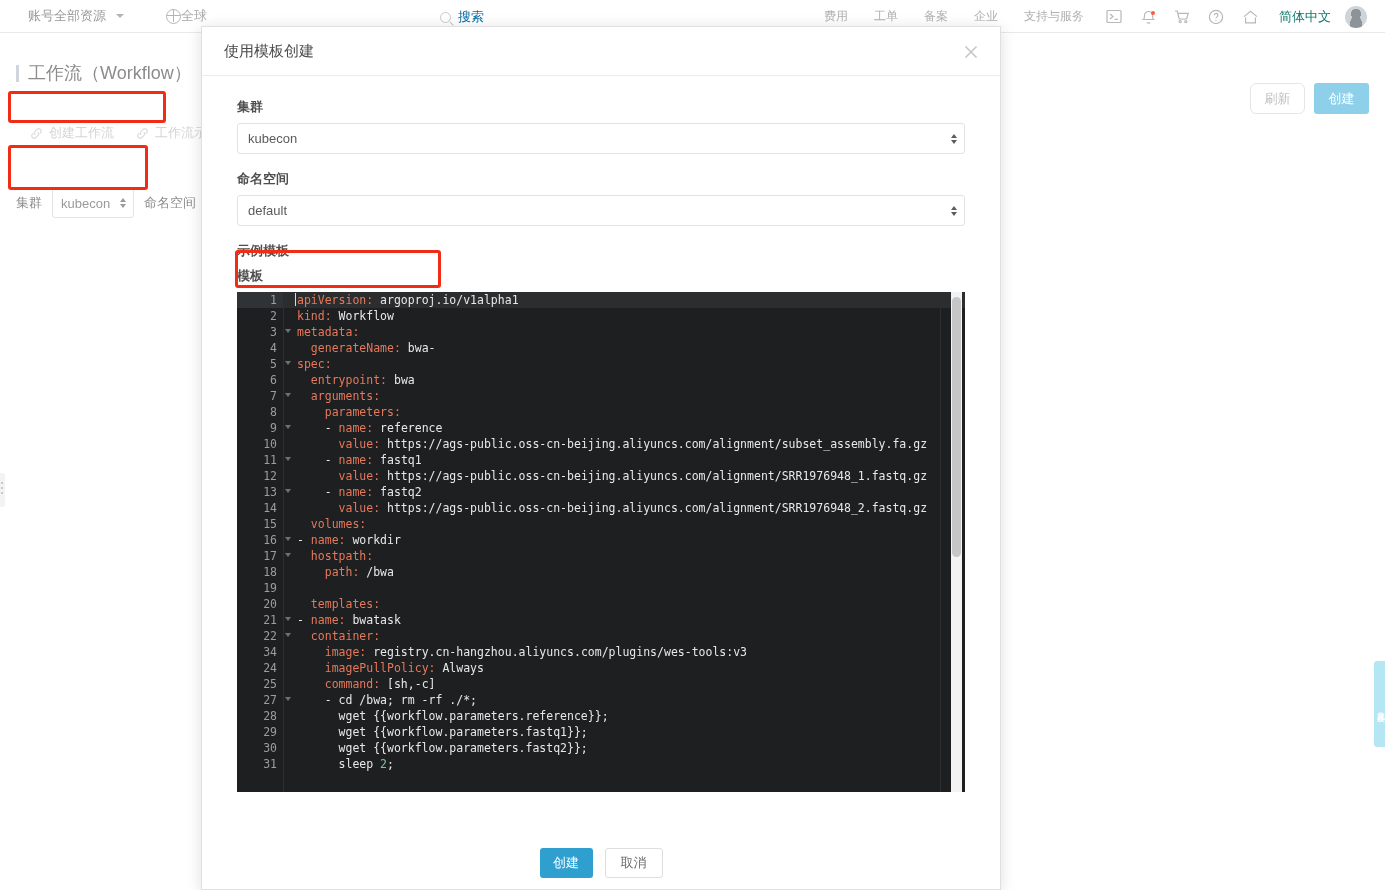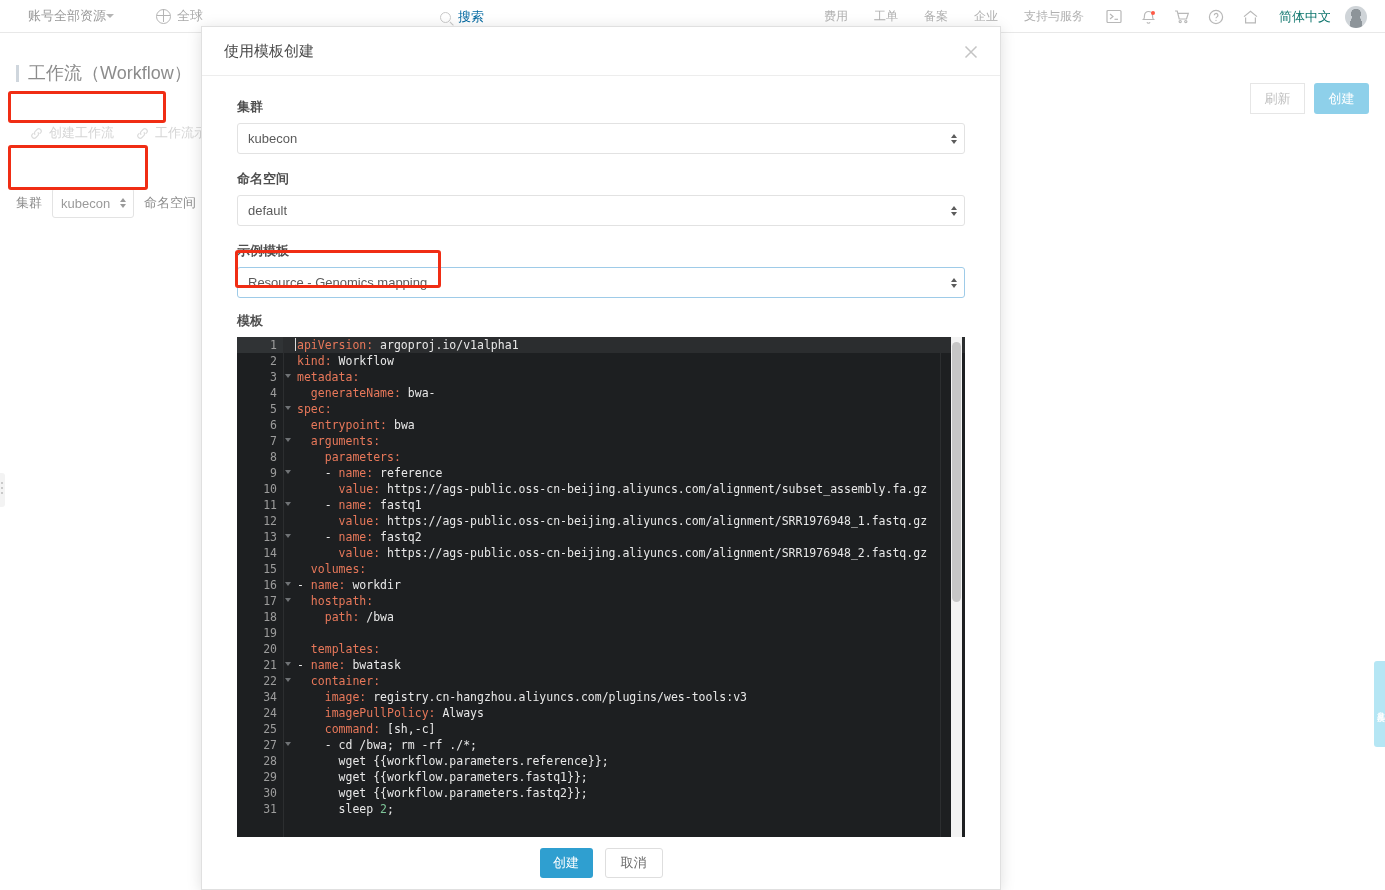--- a/index.html
+++ b/index.html
@@ -12,23 +12,23 @@
   #root { position: relative; width: 1385px; height: 890px; background:#fff; }
 
   
   .topnav {
     position: absolute; top:0; left:0; width:1385px; height:33px;
     background:#fff; border-bottom:1px solid #e8e8e8;
     display:flex; align-items:center;
     font-size:13px; color:#b8b8b8;
   }
   .tn-left { display:flex; align-items:center; padding-left:28px; gap:0; }
-  .tn-acct { color:#999; font-size:13px; display:flex; align-items:center; gap:0; }
+  .tn-acct { color:#999; font-size:13px; display:flex; align-items:center; gap:10px; }
   .caret-dn { width:0;height:0;border-left:4px solid transparent;border-right:4px solid transparent;border-top:4px solid #b5b5b5; display:inline-block; }
-  .tn-region { display:flex; align-items:center; gap:6px; margin-left:42px; color:#aaa; }
+  .tn-region { display:flex; align-items:center; margin-left:42px; color:#aaa; }
   .globe { width:15px;height:15px;border:1.3px solid #b5b5b5;border-radius:50%; position:relative; }
   .globe:before{content:"";position:absolute;left:5.5px;top:-0.5px;width:2px;height:13px;border-left:1.3px solid #b5b5b5;border-right:0;transform:scaleX(1);}
   .globe:after{content:"";position:absolute;left:-0.5px;top:5.5px;width:13px;height:0;border-top:1.3px solid #b5b5b5;}
   .tn-search { position:absolute; left:440px; top:8px; display:flex; align-items:center; gap:7px; color:#0369a1; font-size:13px;}
   .mag { width:11px;height:11px;border:1.4px solid #c9c9c9;border-radius:50%;position:relative;display:inline-block;}
   .mag:after{content:"";position:absolute;right:-4px;bottom:-3px;width:5px;height:1.4px;background:#c9c9c9;transform:rotate(45deg);}
   .tn-right { position:absolute; right:10px; top:0; height:33px; display:flex; align-items:center; gap:0; }
   .tn-item { color:#b0b0b0; font-size:12px; padding:0 13px; white-space:nowrap; }
   .tn-icon { width:34px; height:33px; display:flex; align-items:center; justify-content:center; color:#b8b8b8; }
   .tn-icon svg { display:block; }
@@ -58,21 +58,21 @@
   .fl-select {
     width:82px; height:30px; border:1px solid #e3e3e3; border-radius:3px; background:#fff;
     display:flex; align-items:center; padding:0 8px; font-size:13px; color:#9a9a9a; position:relative;
   }
   .spin { position:absolute; right:7px; top:50%; transform:translateY(-50%); display:flex; flex-direction:column; gap:2px; }
   .spin i { display:block; width:0;height:0;border-left:3.5px solid transparent;border-right:3.5px solid transparent; }
   .spin i.up { border-bottom:4px solid #9a9a9a; }
   .spin i.dn { border-top:4px solid #9a9a9a; }
 
   .topbtns { position:absolute; right:16px; top:50px; display:flex; gap:9px; }
-  .btn-refresh { width:55px;height:31px;border:1px solid #e6e6e6;border-radius:0;background:#fff;
+  .btn-refresh { width:55px;height:31px;border:1px solid #e6e6e6;border-radius:6px;background:#fff;
                  color:#c0c0c0; font-size:13px; display:flex;align-items:center;justify-content:center;}
   .btn-create-top { width:55px;height:31px;border-radius:3px;background:#8ed0ea;border:none;
                     color:#fff; font-size:13px; display:flex;align-items:center;justify-content:center;}
 
   .sidehandle { position:absolute; left:0px; top:440px; width:5px; height:34px;
                 background:#f3f3f3; border-radius:0 3px 3px 0; }
   .sidehandle:after{content:"";position:absolute;left:1px;top:9px;width:2px;height:2px;background:#c9c9c9;
                     box-shadow:0 5px 0 #c9c9c9, 0 10px 0 #c9c9c9;}
 
   .rightflag {
@@ -284,27 +284,20 @@
       <div class="fld-label">命名空间</div>
       <div class="sel">
         <span>default</span>
         <span class="spin">
             <i class="up"></i>
             <i class="dn"></i>
           </span>
       </div>
 
       <div class="fld-label">示例模板</div>
-      <div class="sel focus" style="margin-bottom:14px;">
-        <span>Resource - Genomics mapping</span>
-        <span class="spin">
-            <i class="up"></i>
-            <i class="dn"></i>
-          </span>
-      </div>
 
       <div class="fld-label">模板</div>
 
       <div class="code-wrap">
         <div class="code-gutterline"></div>
         <div class="code-rightrule"></div>
         <div class="code-scroller" id="code-scroller">
             <div class="code-line active"><div class="gutter">1</div><div class="codetext"><span class="caret"></span><span class="k">apiVersion:</span> argoproj.io/v1alpha1</div></div>
             <div class="code-line"><div class="gutter">2</div><div class="codetext"><span class="k">kind:</span> Workflow</div></div>
             <div class="code-line"><div class="gutter">3<i class="fold"></i></div><div class="codetext"><span class="k">metadata:</span></div></div>

